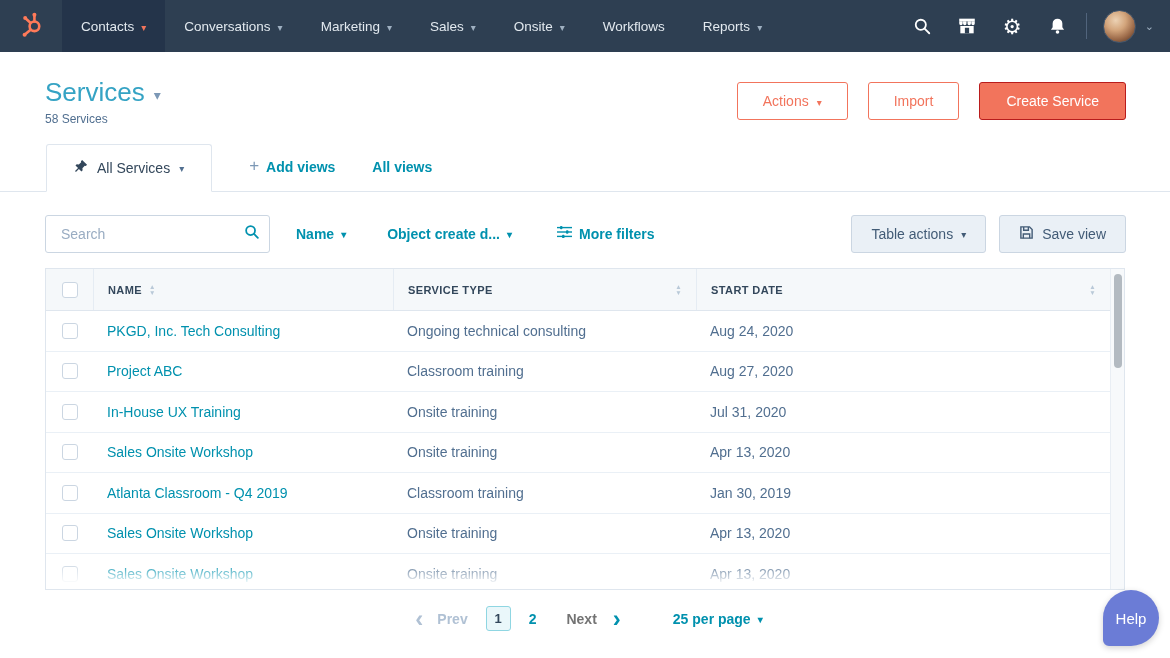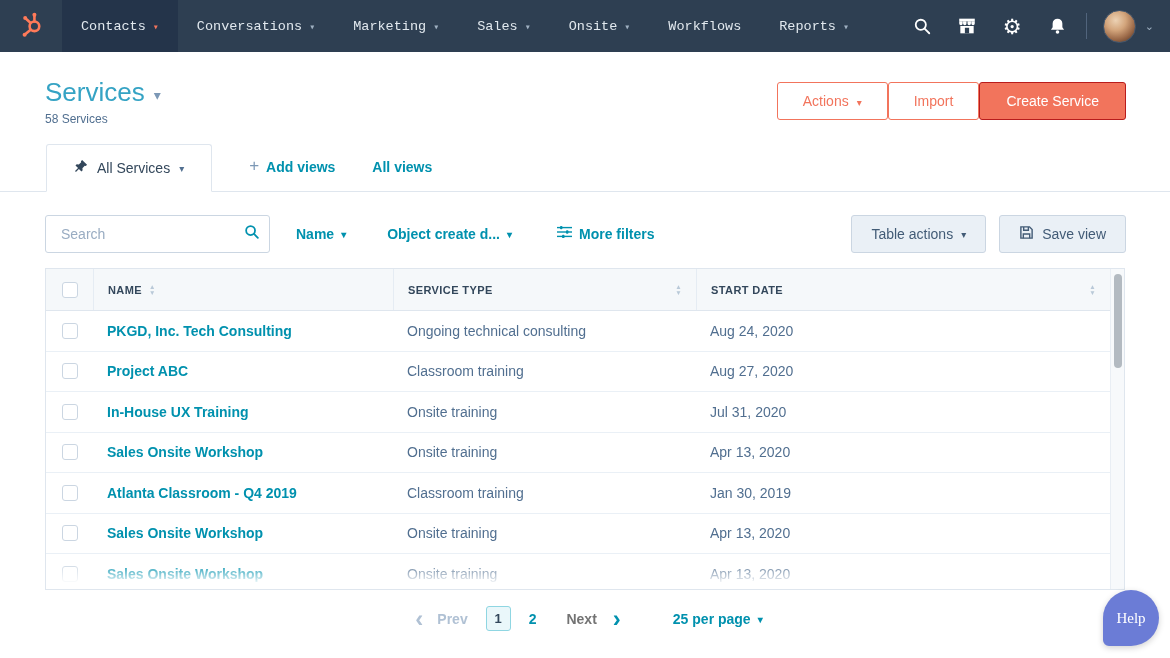--- a/index.html
+++ b/index.html
@@ -6,21 +6,21 @@
   html,body { margin:0; padding:0; }
   body {
     width:1170px; height:658px; overflow:hidden; position:relative;
     background:#fff; font-family:"Liberation Sans", sans-serif;
     -webkit-font-smoothing:antialiased;
   }
 
   
   .topnav { height:52px; background:#2e3f52; display:flex; align-items:stretch; }
   .logo-wrap { width:62px; display:flex; align-items:center; justify-content:center; cursor:pointer; }
-  .nav-items { display:flex; align-items:stretch;font-family:Liberation Mono, monospace; }
+  .nav-items { display:flex; align-items:stretch; }
   .nav-item { display:flex; align-items:center; gap:7px; padding:0 19px; font-size:13.5px; color:#e2e9ef; cursor:pointer; }
   .nav-item.active { background:#24344a; }
   .nav-caret { font-size:10px; color:#9fb0c1; margin-top:2px; }
   .nav-item.active .nav-caret { color:#f2745c; }
   .nav-right { margin-left:auto; display:flex; align-items:center; padding-right:16px; }
   .icon-btn { width:45px; height:52px; display:flex; align-items:center; justify-content:center; cursor:pointer; }
   .gear-glyph { color:#fff; font-size:21px; line-height:1; }
   .nav-divider { width:1px; height:26px; background:#51647c; margin:0 8px 0 6px; }
   .avatar-btn { display:flex; align-items:center; cursor:pointer; margin-left:8px; }
   .avatar {
@@ -29,21 +29,21 @@
     border:1px solid #46586e;
   }
   .avatar-caret { color:#9fb0c1; font-size:11px; margin-left:9px; }
 
   
   .page-head { display:flex; align-items:flex-start; padding:26px 44px 0 45px; }
   .title-row { display:flex; align-items:center; gap:9px; cursor:pointer; }
   .page-title { font-size:26px; font-weight:500; color:#35a3c4; margin:0; line-height:1.1; }
   .title-caret { color:#7c98b6; font-size:14px; margin-top:5px; }
   .subtitle { font-size:12px; color:#516f90; margin-top:5px; }
-  .head-buttons { margin-left:auto; display:flex; gap:0; margin-top:4px; }
+  .head-buttons { margin-left:auto; display:flex; gap:20px; margin-top:4px; }
   .btn { font-size:14px; font-weight:500; border-radius:3px; height:38px; display:inline-flex;
          align-items:center; justify-content:center; gap:8px; cursor:pointer; white-space:nowrap; }
   .btn.outline { border:1px solid #f2745c; color:#f2745c; background:#fff; padding:0 25px; }
   .btn.solid { border:1px solid #b91c1c; background:#f2745c; color:#fff; padding:0 26px; }
   .btn-caret { font-size:10px; margin-top:2px; }
 
   
   .tabs-row { margin-top:17px; height:49px; border-bottom:1px solid #dfe6ee; display:flex; align-items:stretch; padding-left:46px; }
   .tab-active { align-self:flex-end; height:48px; margin-bottom:-1px; background:#fff;
     border:1px solid #dfe6ee; border-bottom:1px solid #fff; border-radius:3px 3px 0 0;
@@ -74,21 +74,21 @@
     font-size:11px; font-weight:700; color:#33475b; letter-spacing:.4px; }
   .col-check { width:47px; display:flex; align-items:center; justify-content:center; flex:none; }
   .col-name  { width:300px; flex:none; display:flex; align-items:center; gap:7px; padding:0 14px; }
   .col-type  { width:303px; flex:none; display:flex; align-items:center; padding:0 14px; }
   .col-date  { flex:1; display:flex; align-items:center; padding:0 14px; }
   .thead .col-name, .thead .col-type, .thead .col-date { border-left:1px solid #e5ecf3; }
   .sort { display:flex; flex-direction:column; color:#b9c9d8; font-size:6.5px; line-height:.85; cursor:pointer; }
   .push-right { margin-left:auto; }
   .checkbox { width:16px; height:16px; border:1px solid #cbd6e2; border-radius:3px; background:#fff; cursor:pointer; }
   .trow { display:flex; align-items:stretch; height:40.5px; border-bottom:1px solid #eaf0f6; font-size:14px; }
-  .trow .col-name a { color:#0091ae; font-weight:700; text-decoration:none; cursor:pointer; }
+  .trow .col-name a { color:#0091ae; font-weight:400; text-decoration:none; cursor:pointer; }
   .trow .col-type, .trow .col-date { color:#516f90; }
   .vscroll { position:absolute; top:0; right:0; bottom:0; width:14px; background:#f7f9fb; border-left:1px solid #e9eef4; }
   .vthumb { position:absolute; top:5px; left:3px; width:8px; height:94px; background:#b3bac1; border-radius:4px; cursor:pointer; }
   .table-fade { position:absolute; left:0; right:14px; bottom:0; height:27px;
     background:linear-gradient(to bottom, rgba(255,255,255,0), rgba(255,255,255,.96) 80%); pointer-events:none; }
 
   
   .pagination { position:absolute; top:606px; left:0; width:1170px; display:flex; justify-content:center; align-items:center; }
   .pg-chevron { font-size:24px; line-height:1; font-weight:700; padding:0 8px; cursor:pointer; }
   .pg-left { color:#b0c1d4; }
@@ -96,21 +96,21 @@
   .pg-prev { color:#b0c1d4; font-size:14px; font-weight:600; margin:0 10px 0 6px; cursor:default; }
   .pg-page1 { width:25px; height:25px; border:1px solid #8fd6e2; background:#eaf7fa; border-radius:3px; color:#33475b;
     font-size:13px; font-weight:600; display:flex; align-items:center; justify-content:center; margin:0 8px; cursor:pointer; }
   .pg-page2 { color:#0091ae; font-size:14px; font-weight:600; margin:0 10px; cursor:pointer; }
   .pg-next { color:#737373; font-size:14px; font-weight:600; margin:0 8px 0 20px; cursor:pointer; }
   .pg-perpage { display:flex; align-items:center; gap:7px; color:#0091ae; font-size:14px; font-weight:600; margin-left:44px; cursor:pointer; }
 
   
   .help-btn { position:absolute; right:11px; bottom:12px; width:56px; height:56px; background:#6b7cd6;
     border-radius:50% 50% 50% 6px; color:#fff; font-size:15px; display:flex; align-items:center; justify-content:center;
-    cursor:pointer; box-shadow:0 2px 6px rgba(0,0,0,.18);font-family:Liberation Serif, serif; }
+    cursor:pointer; box-shadow:0 2px 6px rgba(0,0,0,.18); }
 </style>
 </head>
 <body>
 
 <header class="topnav">
   <div class="logo-wrap">
     <span>
       <svg width="27" height="27" viewBox="0 0 24 24">
         <circle cx="14.6" cy="13.6" r="4.3" fill="none" stroke="#ff7a59" stroke-width="2.3"></circle>
         <line x1="14.6" y1="9.2" x2="14.6" y2="4.6" stroke="#ff7a59" stroke-width="2.3" stroke-linecap="round"></line>

